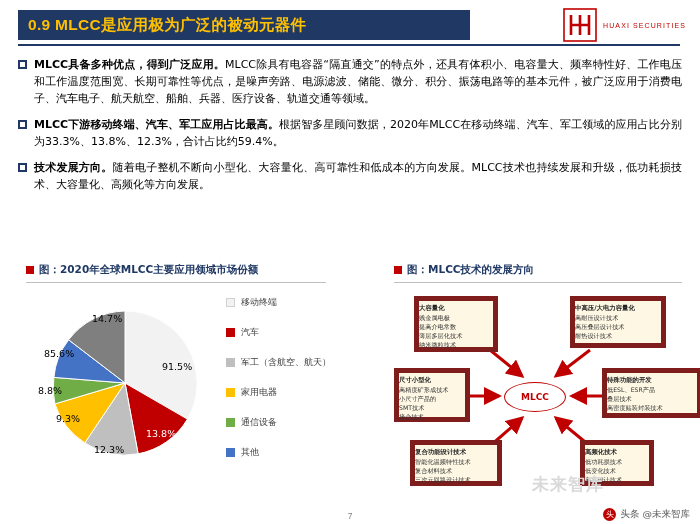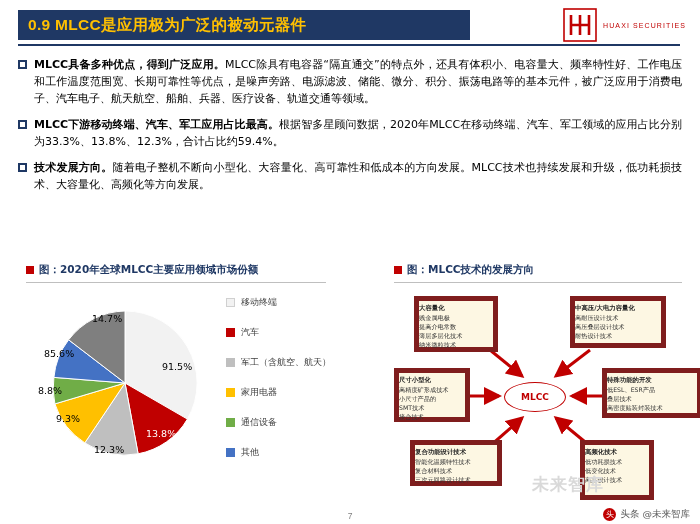--- a/index.html
+++ b/index.html
@@ -312,21 +312,21 @@
       <span>高密度贴装封装技术</span>
     </div>
 
     <div class="dbox" style="left:16px; top:152px; width:92px; height:46px;">
       <span class="h">复合功能设计技术</span>
       <span>智能化温频特性技术</span><br>
       <span>复合材料技术</span><br>
       <span>三次元回路设计技术</span>
     </div>
 
-    <div class="dbox" style="left:186px; top:152px; width:74px; height:60px;">
+    <div class="dbox" style="left:186px; top:152px; width:74px; height:46px;">
       <span class="h">高频化技术</span>
       <span>低功耗损技术</span><br>
       <span>低变化技术</span><br>
       <span>高品设计技术</span>
     </div>
 
     <div class="dcenter">MLCC</div>
   </div>
 
   <div class="watermark">未来智库</div>

